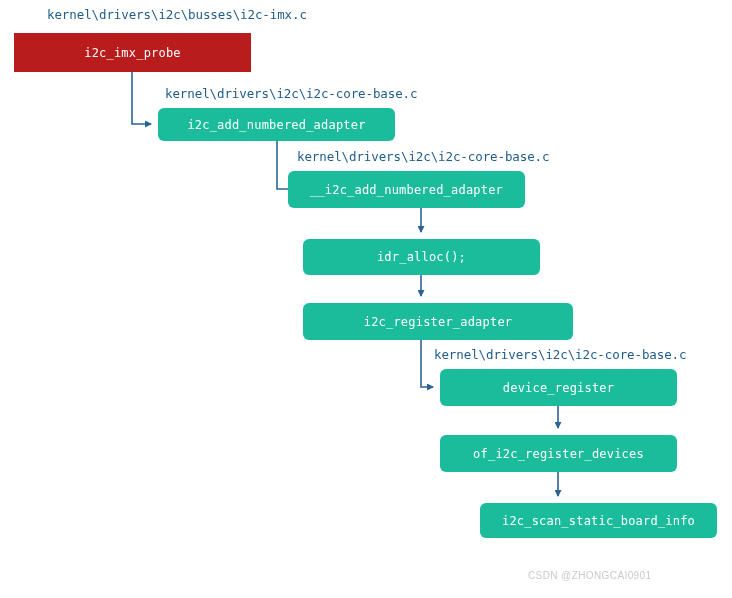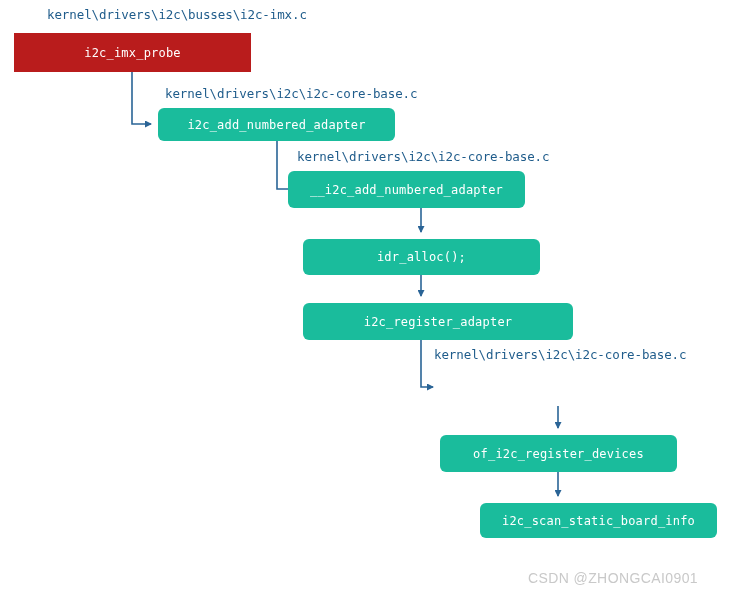--- a/index.html
+++ b/index.html
@@ -49,21 +49,21 @@
     white-space: nowrap;
     user-select: none;
   }
 
   .watermark {
     position: absolute;
     left: 528px;
     top: 570px;
     color: #c9c9c9;
     font-family: "Liberation Sans", sans-serif;
-    font-size: 14px;
+    font-size: 10px;
     letter-spacing: 0.4px;
     white-space: nowrap;
     user-select: none;
   }
 
   svg.edges {
     position: absolute;
     left: 0;
     top: 0;
     width: 732px;
@@ -106,20 +106,21 @@
   <div class="node blue" style="left:14px;  top:33px;  width:237px; height:39px;">i2c_imx_probe</div>
 
   <div class="node green" style="left:158px; top:108px; width:237px; height:33px;">i2c_add_numbered_adapter</div>
 
   <div class="node green" style="left:288px; top:171px; width:237px; height:37px;">__i2c_add_numbered_adapter</div>
 
   <div class="node green" style="left:303px; top:239px; width:237px; height:36px;">idr_alloc();</div>
 
   <div class="node green" style="left:303px; top:303px; width:270px; height:37px;">i2c_register_adapter</div>
 
+  <div class="node green" style="left:440px; top:369px; width:237px; height:37px;">device_register</div>
 
   <div class="node green" style="left:440px; top:435px; width:237px; height:37px;">of_i2c_register_devices</div>
 
   <div class="node green" style="left:440px; top:503px; width:237px; height:35px;margin-left:40px;">i2c_scan_static_board_info</div>
 
   <div class="watermark">CSDN @ZHONGCAI0901</div>
 
 </div>
 
 </body></html>

